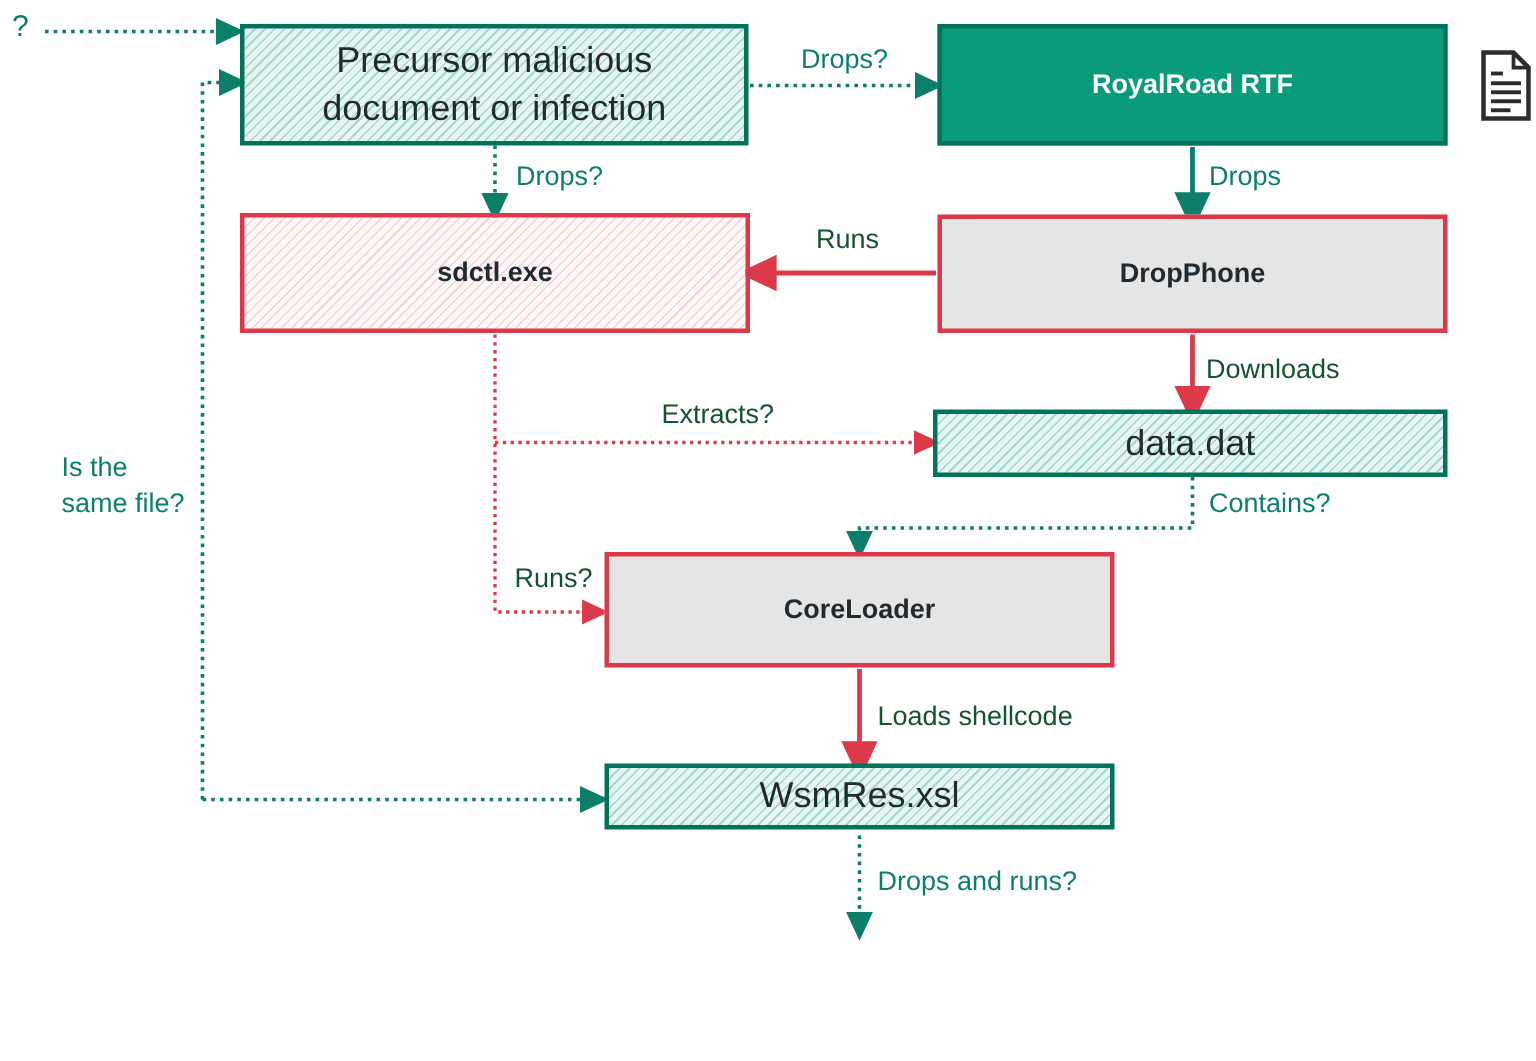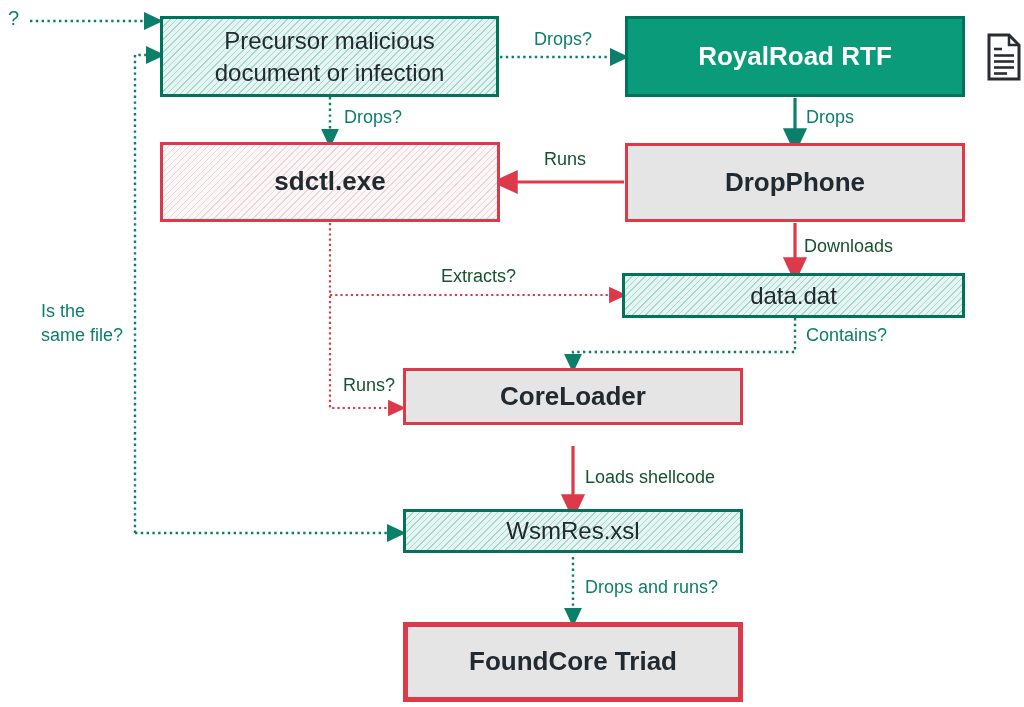--- a/index.html
+++ b/index.html
@@ -4,21 +4,21 @@
 <style>
   html, body { margin:0; padding:0; background:#ffffff; }
   .canvas {
     position:relative; width:1024px; height:707px; background:#ffffff;
     font-family:"Liberation Sans", sans-serif; overflow:hidden;
   }
   .wires { position:absolute; left:0; top:0; z-index:1; }
   .node {
     position:absolute; z-index:2; box-sizing:border-box;
     display:flex; align-items:center; justify-content:center; text-align:center;
-    font-size:26px; font-weight:700; color:#212a30; line-height:1.3; padding:0 8px;
+    font-size:18px; font-weight:700; color:#212a30; line-height:1.3; padding:0 8px;
   }
   .teal-hatch {
     border:3px solid #00735a;
     background:repeating-linear-gradient(135deg, #a5d9cf 0px, #a5d9cf 1.2px, #e7f5f2 1.2px, #e7f5f2 4.6px);
   }
   .teal-solid { border:3px solid #00735a; background:#0a9b7b; color:#ffffff; }
   .pink-hatch {
     border:3px solid #dc3a4b;
     background:repeating-linear-gradient(135deg, #f3d2d8 0px, #f3d2d8 1px, #fdf8f8 1px, #fdf8f8 4.6px);
   }
@@ -88,31 +88,28 @@
   </div>
 
   <div class="node pink-solid" style="left:625px;top:143px;width:340px;height:79px">
     <span>DropPhone</span>
   </div>
 
   <div class="node teal-hatch regular" style="left:622px;top:273px;width:343px;height:45px">
     <span>data.dat</span>
   </div>
 
-  <div class="node pink-solid" style="left:403px;top:368px;width:340px;height:57px">
+  <div class="node pink-solid" style="left:403px;top:368px;width:340px;height:77px">
     <span>CoreLoader</span>
   </div>
 
   <div class="node teal-hatch regular" style="left:403px;top:509px;width:340px;height:44px">
     <span>WsmRes.xsl</span>
   </div>
 
-  <div class="node pink-solid thick" style="left:403px;top:622px;width:340px;height:80px">
-    <span>FoundCore Triad</span>
-  </div>
 
   <svg class="doc-icon" style="left:984px;top:32px" width="40" height="50" viewBox="0 0 40 50">
     <path d="M5,3 H25 L35,13 V47 H5 Z" fill="#ffffff" stroke="#2a2d30" stroke-width="3" stroke-linejoin="miter"></path>
     <path d="M25,3 V13 H35" fill="none" stroke="#2a2d30" stroke-width="2.5"></path>
     <g stroke="#2a2d30" stroke-width="2.6">
       <path d="M10,17 H18"></path>
       <path d="M10,23.5 H30"></path>
       <path d="M10,29.5 H30"></path>
       <path d="M10,35.5 H30"></path>
       <path d="M10,41.5 H23"></path>

